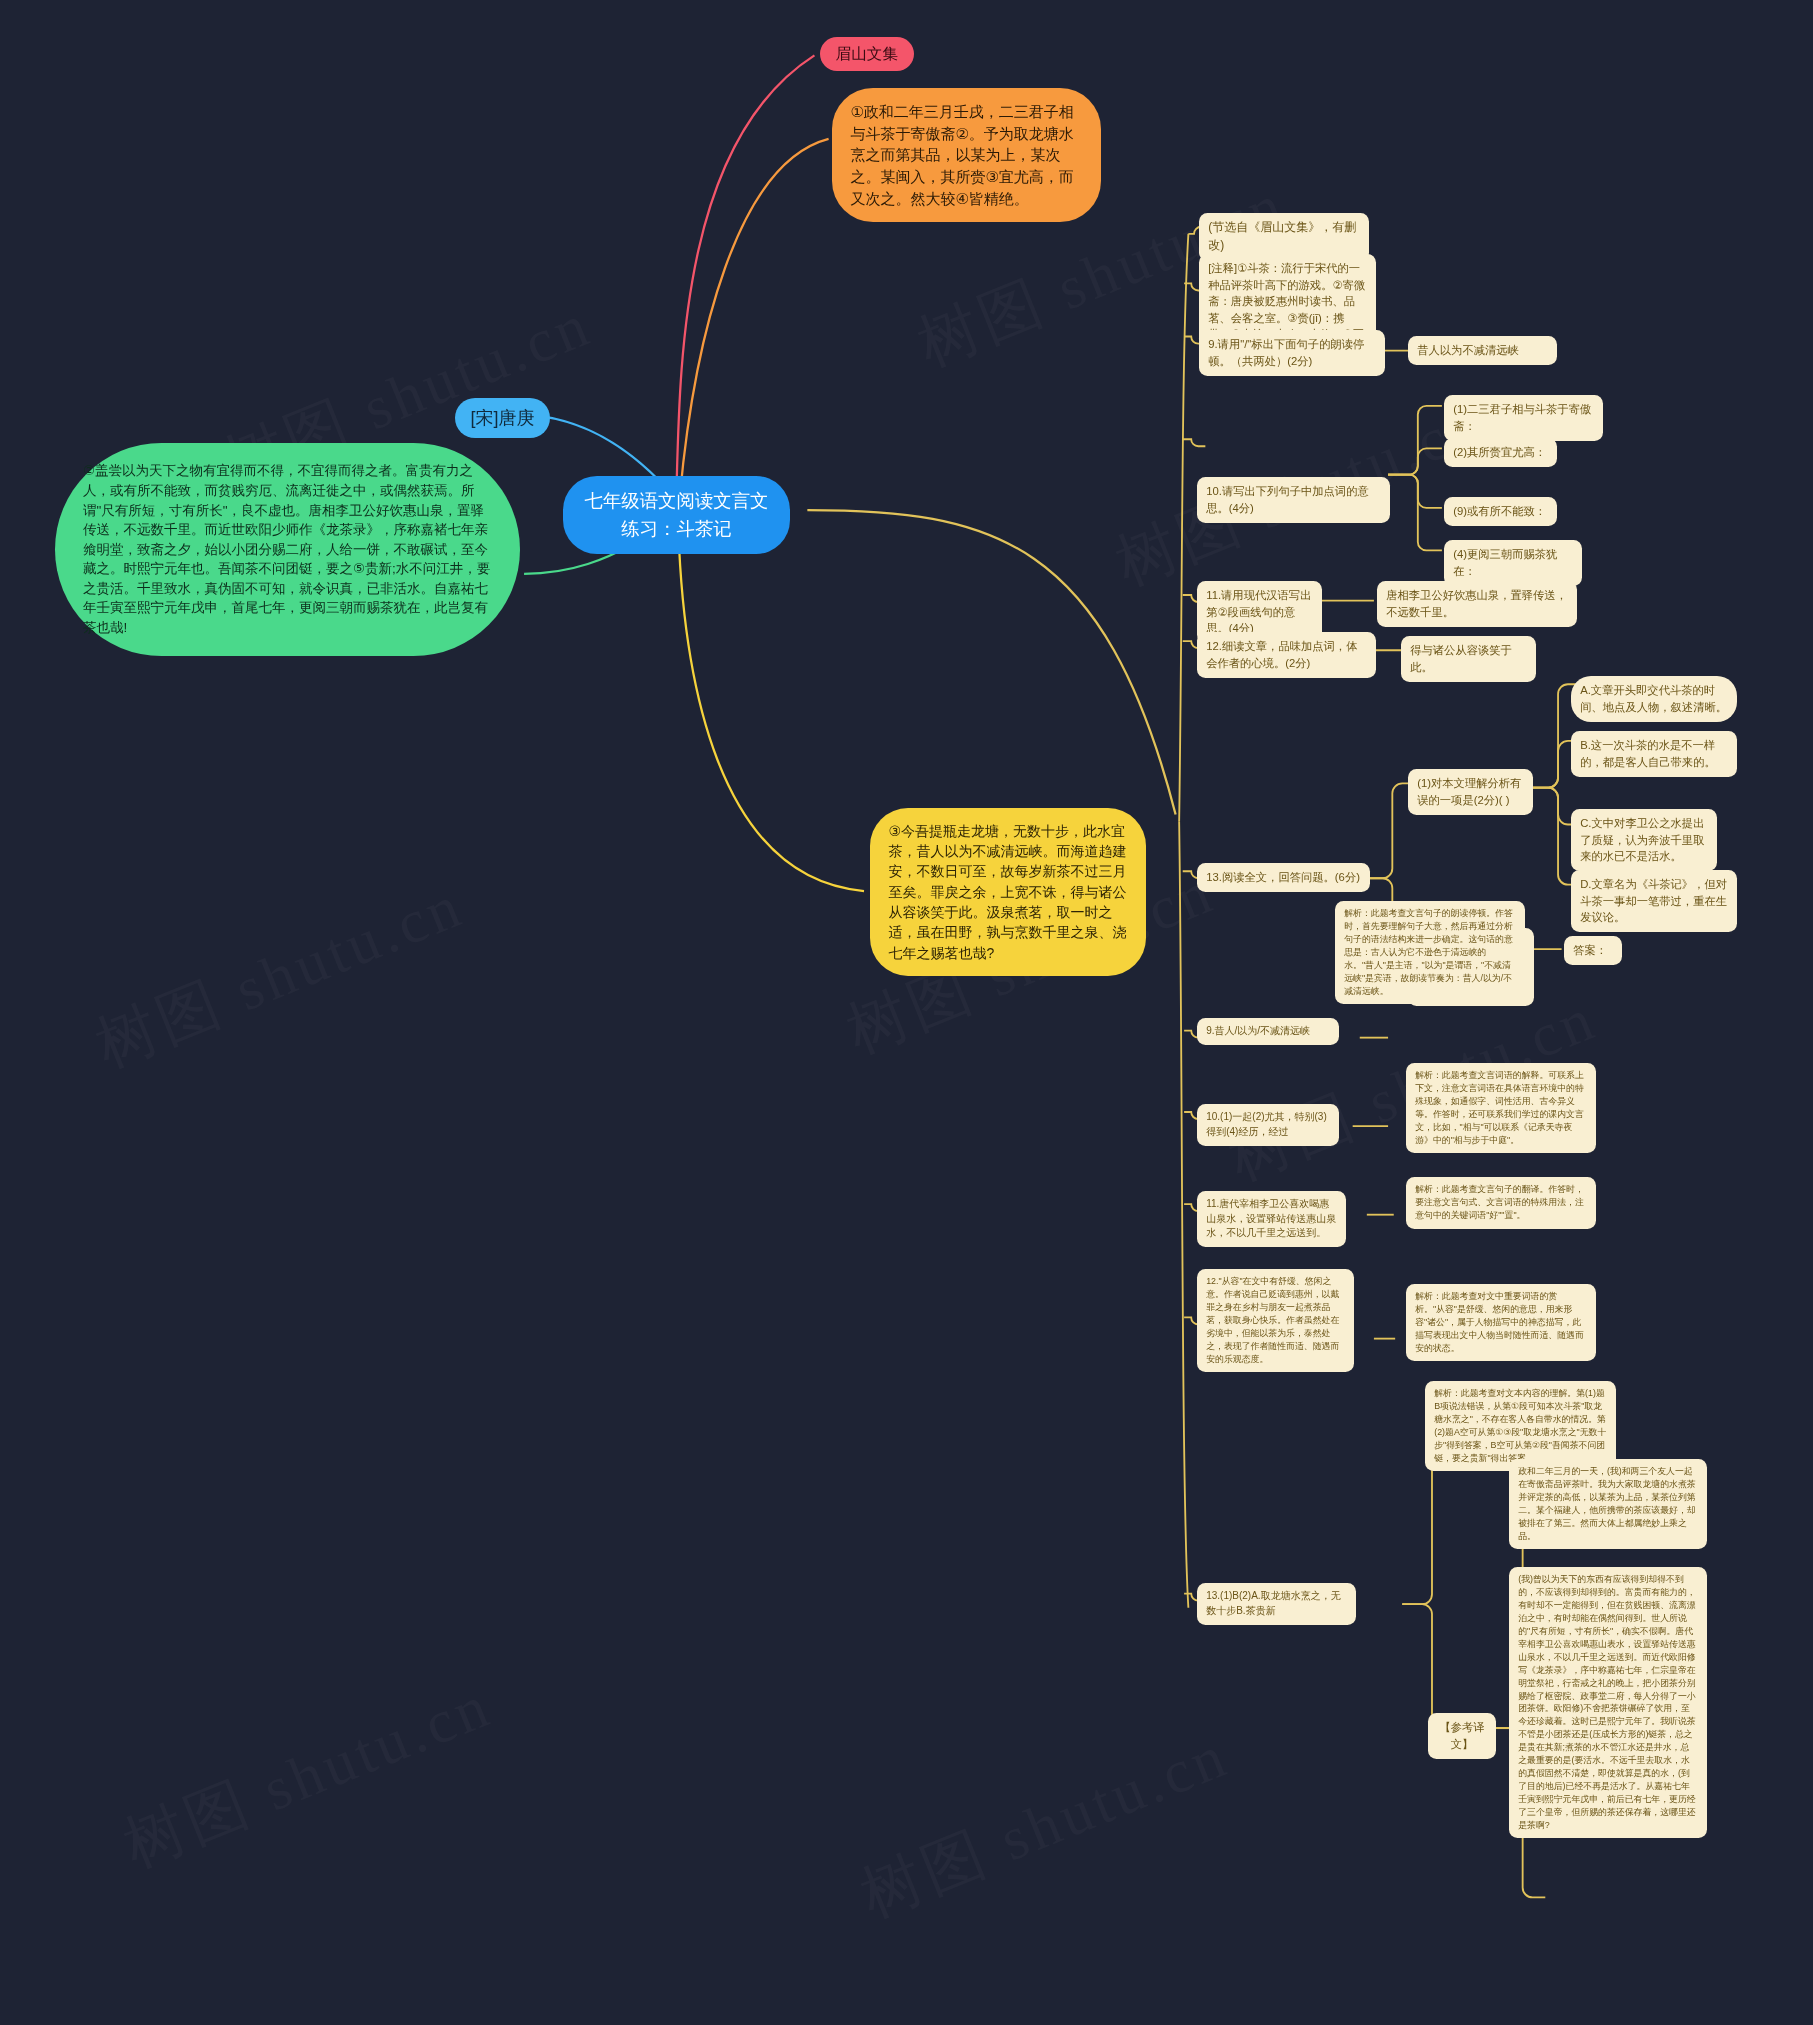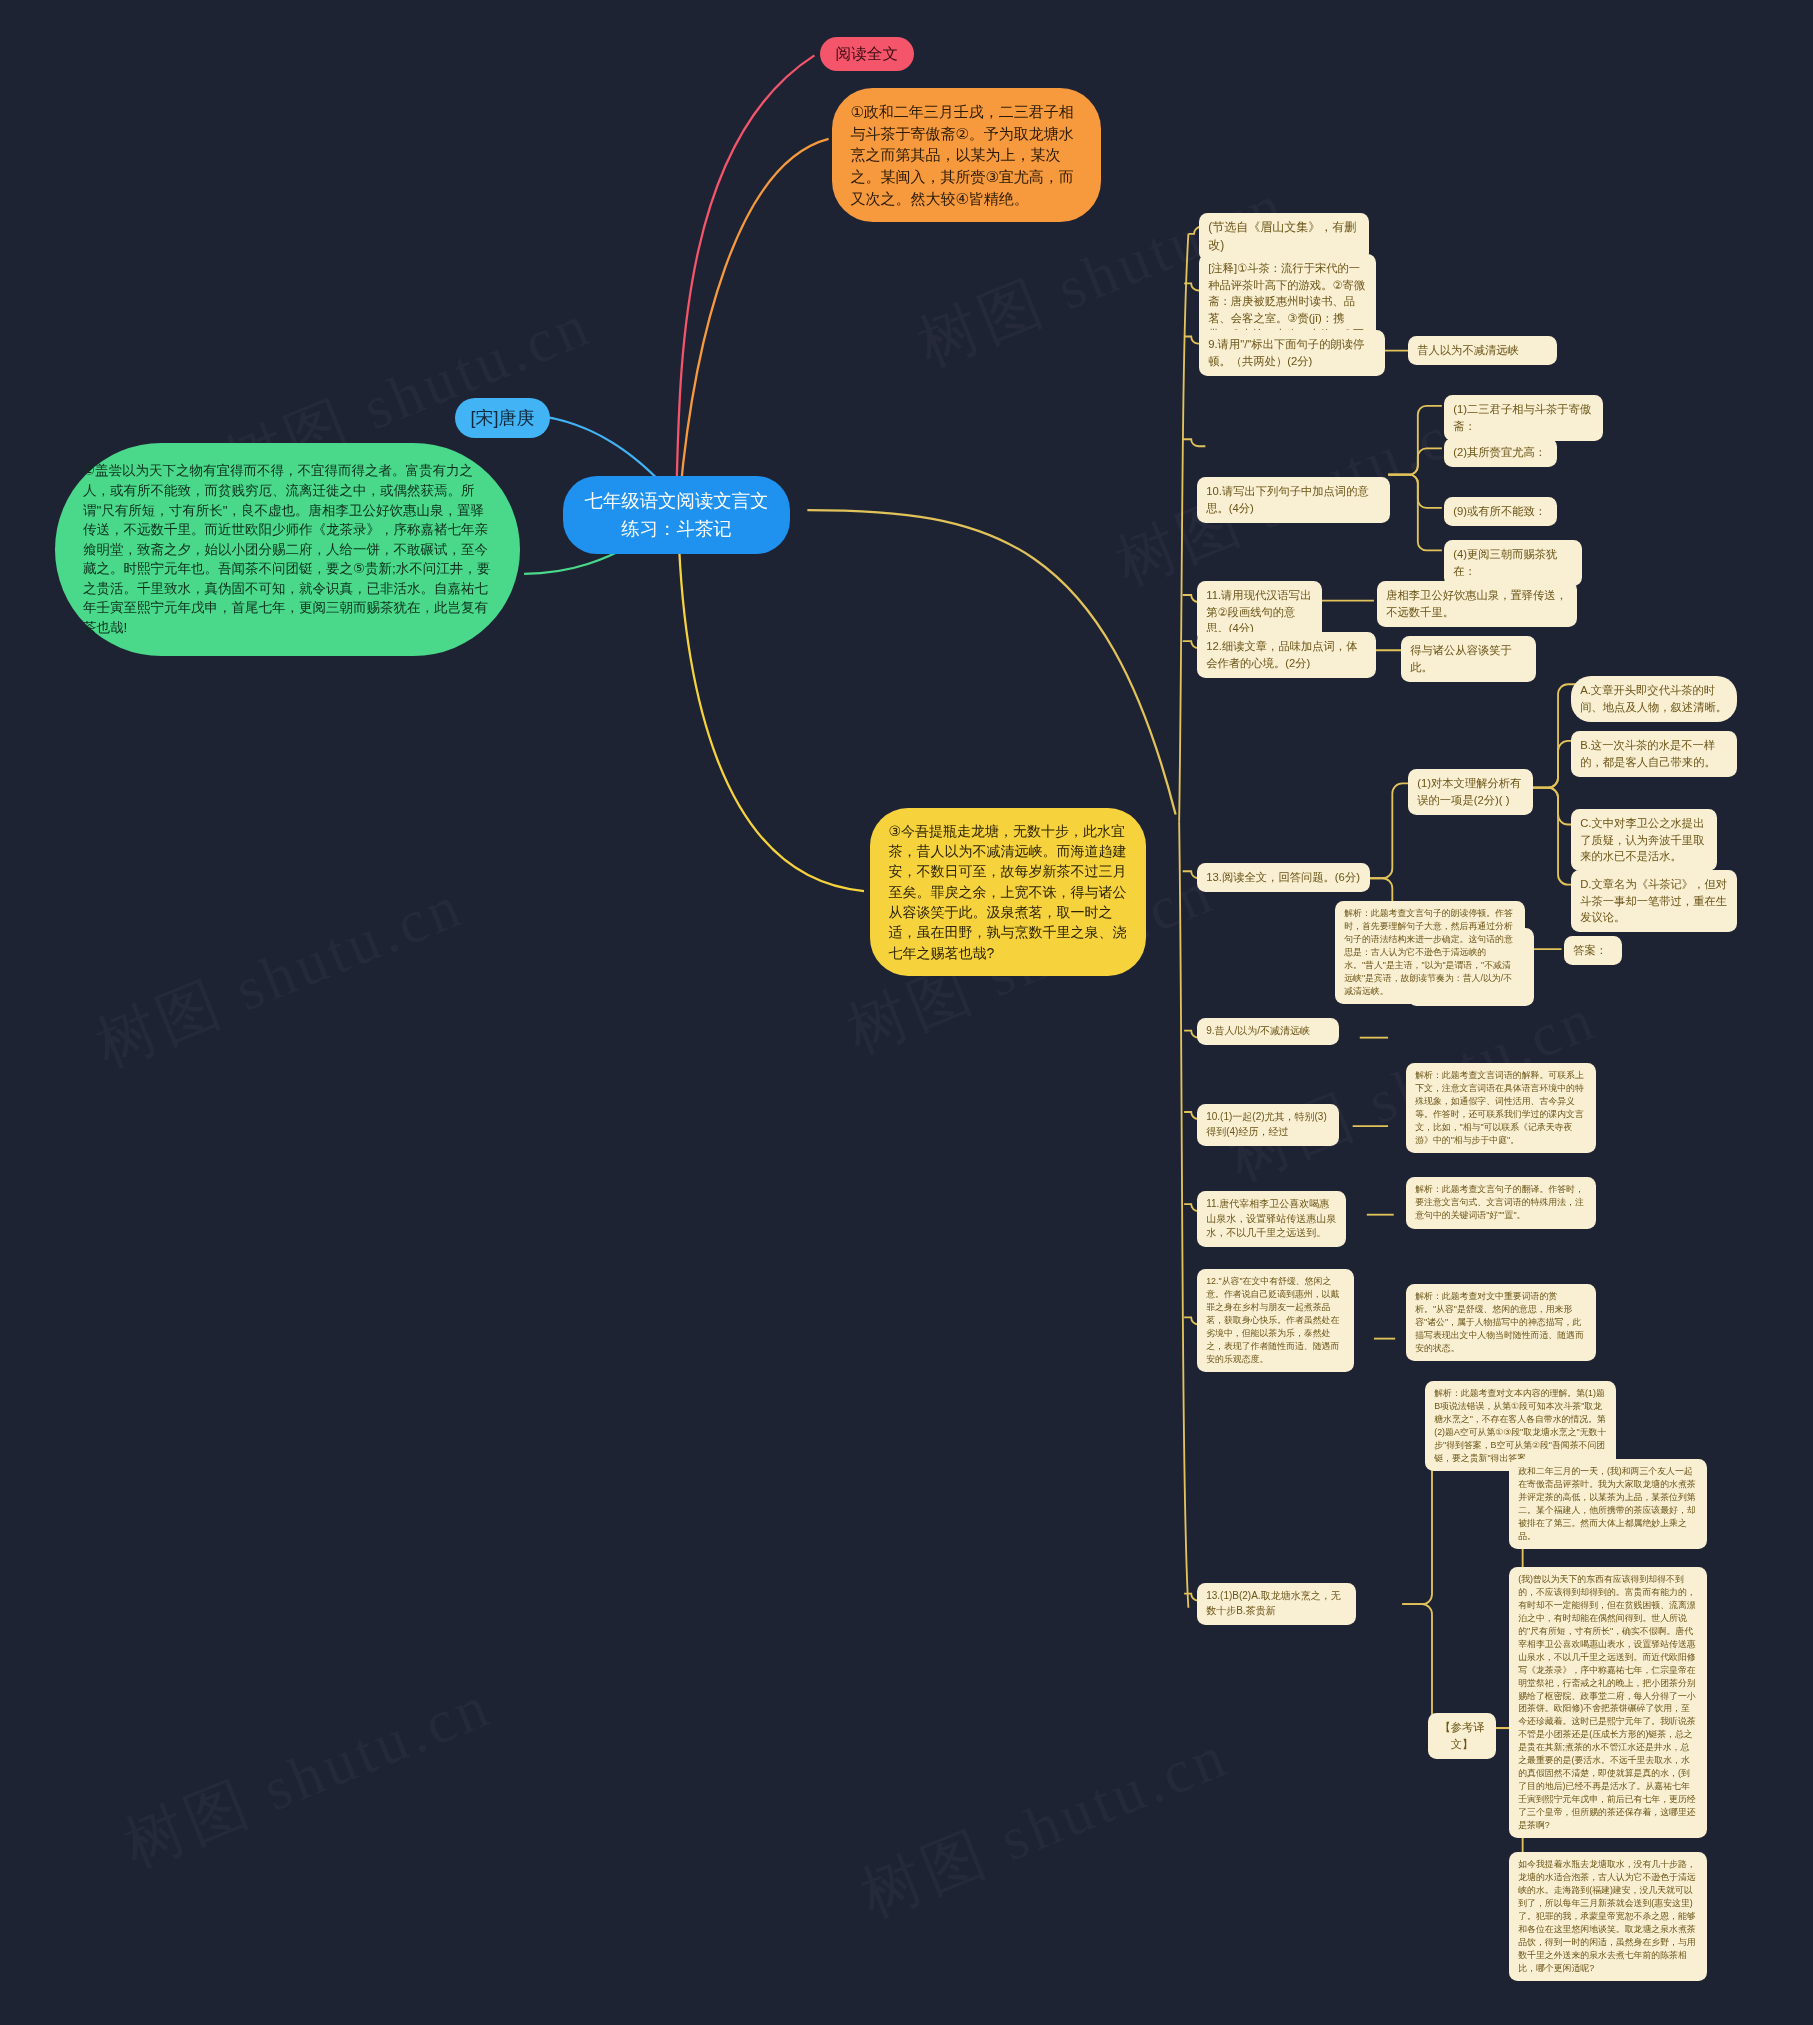--- a/index.html
+++ b/index.html
@@ -177,21 +177,21 @@
       <path d="M2110,2440 h26 a14,14 0 0 0 14,-14 V2110 a14,14 0 0 1 14,-14 h18"></path>
       <path d="M2110,2440 h26 a14,14 0 0 1 0,0 h18"></path>
       <path d="M2110,2440 h26 a14,14 0 0 1 14,14 V2665 a14,14 0 0 0 14,14 h18"></path>
     </g>
   </svg>
 
   <div class="node n-root" style="left:563px; top:476px; width:227px;">七年级语文阅读文言文练习：斗茶记</div>
 
   <div class="node n-blue" style="left:455px; top:398px;">[宋]唐庚</div>
 
-  <div class="node n-pink" style="left:820px; top:37px;">阅读全文</div>
+  <div class="node n-pink" style="left:820px; top:37px;">眉山文集</div>
 
   <div class="node n-orange" style="left:832px; top:88px; width:269px;">①政和二年三月壬戌，二三君子相与斗茶于寄傲斋②。予为取龙塘水烹之而第其品，以某为上，某次之。某闽入，其所赍③宜尤高，而又次之。然大较④皆精绝。</div>
 
   <div class="node n-green" style="left:55px; top:443px; width:465px;">②盖尝以为天下之物有宜得而不得，不宜得而得之者。富贵有力之人，或有所不能致，而贫贱穷厄、流离迁徙之中，或偶然获焉。所谓"尺有所短，寸有所长"，良不虚也。唐相李卫公好饮惠山泉，置驿传送，不远数千里。而近世欧阳少师作《龙茶录》，序称嘉褚七年亲飨明堂，致斋之夕，始以小团分赐二府，人给一饼，不敢碾试，至今藏之。时熙宁元年也。吾闻茶不问团铤，要之⑤贵新;水不问江井，要之贵活。千里致水，真伪固不可知，就令识真，已非活水。自嘉祐七年壬寅至熙宁元年戊申，首尾七年，更阅三朝而赐茶犹在，此岂复有茶也哉!</div>
 
   <div class="node n-yellow" style="left:870px; top:808px; width:276px;">③今吾提瓶走龙塘，无数十步，此水宜茶，昔人以为不减清远峡。而海道趋建安，不数日可至，故每岁新茶不过三月至矣。罪戾之余，上宽不诛，得与诸公从容谈笑于此。汲泉煮茗，取一时之适，虽在田野，孰与烹数千里之泉、浇七年之赐茗也哉?</div>
 
   <div class="node n-cream" style="left:1199px; top:213px; width:170px;">(节选自《眉山文集》，有删改)</div>
 
   <div class="node n-cream n-cream-sm" style="left:1199px; top:254px; width:177px;">[注释]①斗茶：流行于宋代的一种品评茶叶高下的游戏。②寄微斋：唐庚被贬惠州时读书、品茗、会客之室。③赍(jī)：携带。④大较：大略，大体。⑤要之：总之。</div>
@@ -234,16 +234,15 @@
   <div class="node n-cream n-cream-tiny" style="left:1197px; top:1269px; width:157px;">12."从容"在文中有舒缓、悠闲之意。作者说自己贬谪到惠州，以戴罪之身在乡村与朋友一起煮茶品茗，获取身心快乐。作者虽然处在劣境中，但能以茶为乐，泰然处之，表现了作者随性而适、随遇而安的乐观态度。</div>
   <div class="node n-cream n-cream-tiny" style="left:1406px; top:1284px; width:190px;">解析：此题考查对文中重要词语的赏析。"从容"是舒缓、悠闲的意思，用来形容"诸公"，属于人物描写中的神态描写，此描写表现出文中人物当时随性而适、随遇而安的状态。</div>
 
   <div class="node n-cream n-cream-xs" style="left:1197px; top:1583px; width:159px;">13.(1)B(2)A.取龙塘水烹之，无数十步B.茶贵新</div>
   <div class="node n-cream n-cream-tiny" style="left:1425px; top:1381px; width:191px;">解析：此题考查对文本内容的理解。第(1)题B项说法错误，从第①段可知本次斗茶"取龙糖水烹之"，不存在客人各自带水的情况。第(2)题A空可从第①③段"取龙塘水烹之"无数十步"得到答案，B空可从第②段"吾闻茶不问团铤，要之贵新"得出答案。</div>
 
   <div class="node n-cream n-cream-sm" style="left:1428px; top:1713px; width:68px; text-align:center;">【参考译文】</div>
 
   <div class="node n-cream n-cream-tiny" style="left:1509px; top:1459px; width:198px;">政和二年三月的一天，(我)和两三个友人一起在寄傲斋品评茶叶。我为大家取龙塘的水煮茶并评定茶的高低，以某茶为上品，某茶位列第二。某个福建人，他所携带的茶应该最好，却被排在了第三。然而大体上都属绝妙上乘之品。</div>
   <div class="node n-cream n-cream-tiny" style="left:1509px; top:1567px; width:198px;">(我)曾以为天下的东西有应该得到却得不到的，不应该得到却得到的。富贵而有能力的，有时却不一定能得到，但在贫贱困顿、流离漂泊之中，有时却能在偶然间得到。世人所说的"尺有所短，寸有所长"，确实不假啊。唐代宰相李卫公喜欢喝惠山表水，设置驿站传送惠山泉水，不以几千里之远送到。而近代欧阳修写《龙茶录》，序中称嘉祐七年，仁宗皇帝在明堂祭祀，行斋戒之礼的晚上，把小团茶分别赐给了枢密院、政事堂二府，每人分得了一小团茶饼。欧阳修)不舍把茶饼碾碎了饮用，至今还珍藏着。这时已是熙宁元年了。我听说茶不管是小团茶还是(压成长方形的)铤茶，总之是贵在其新;煮茶的水不管江水还是井水，总之最重要的是(要活水。不远千里去取水，水的真假固然不清楚，即使就算是真的水，(到了目的地后)已经不再是活水了。从嘉祐七年壬寅到熙宁元年戊申，前后已有七年，更历经了三个皇帝，但所赐的茶还保存着，这哪里还是茶啊?</div>
-  <div class="node n-cream n-cream-tiny" style="left:1509px; top:1852px; width:198px;">如今我提着水瓶去龙塘取水，没有几十步路，龙塘的水适合泡茶，古人认为它不逊色于清远峡的水。走海路到(福建)建安，没几天就可以到了，所以每年三月新茶就会送到(惠安这里)了。犯罪的我，承蒙皇帝宽恕不杀之恩，能够和各位在这里悠闲地谈笑。取龙塘之泉水煮茶品饮，得到一时的闲适，虽然身在乡野，与用数千里之外送来的泉水去煮七年前的陈茶相比，哪个更闲适呢?</div>
 
 </div>
 
 
 </body></html>

